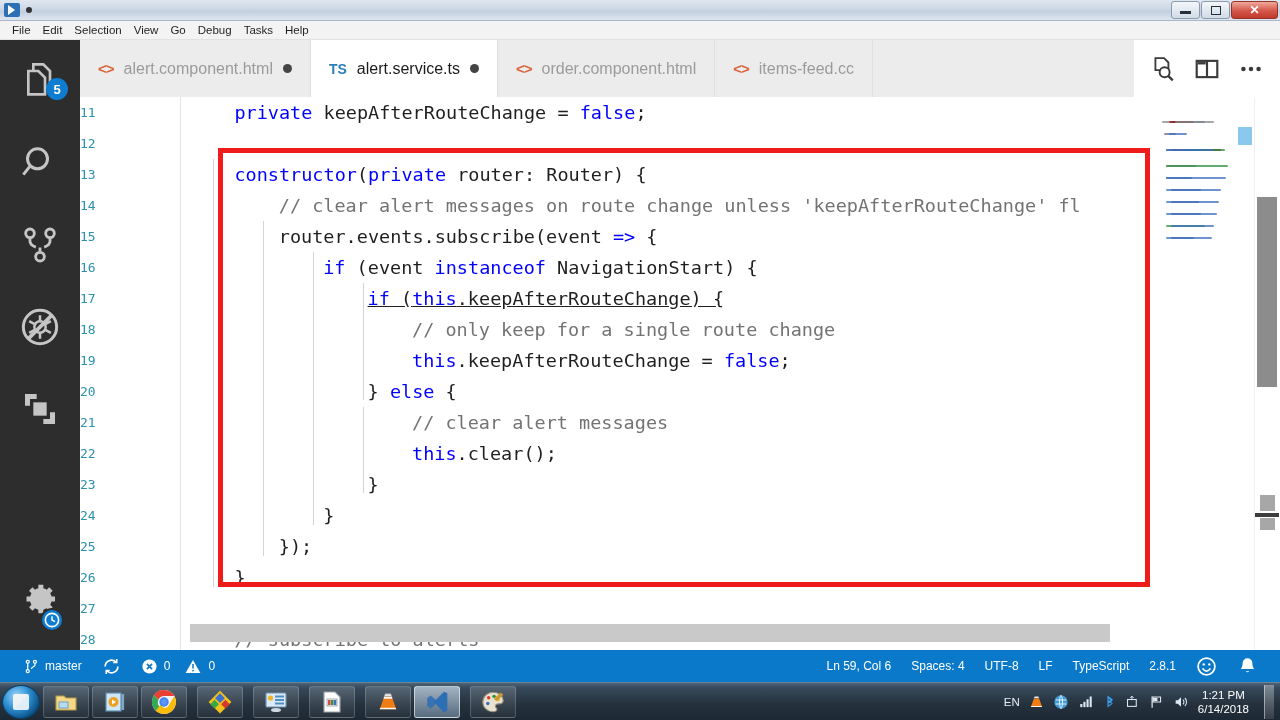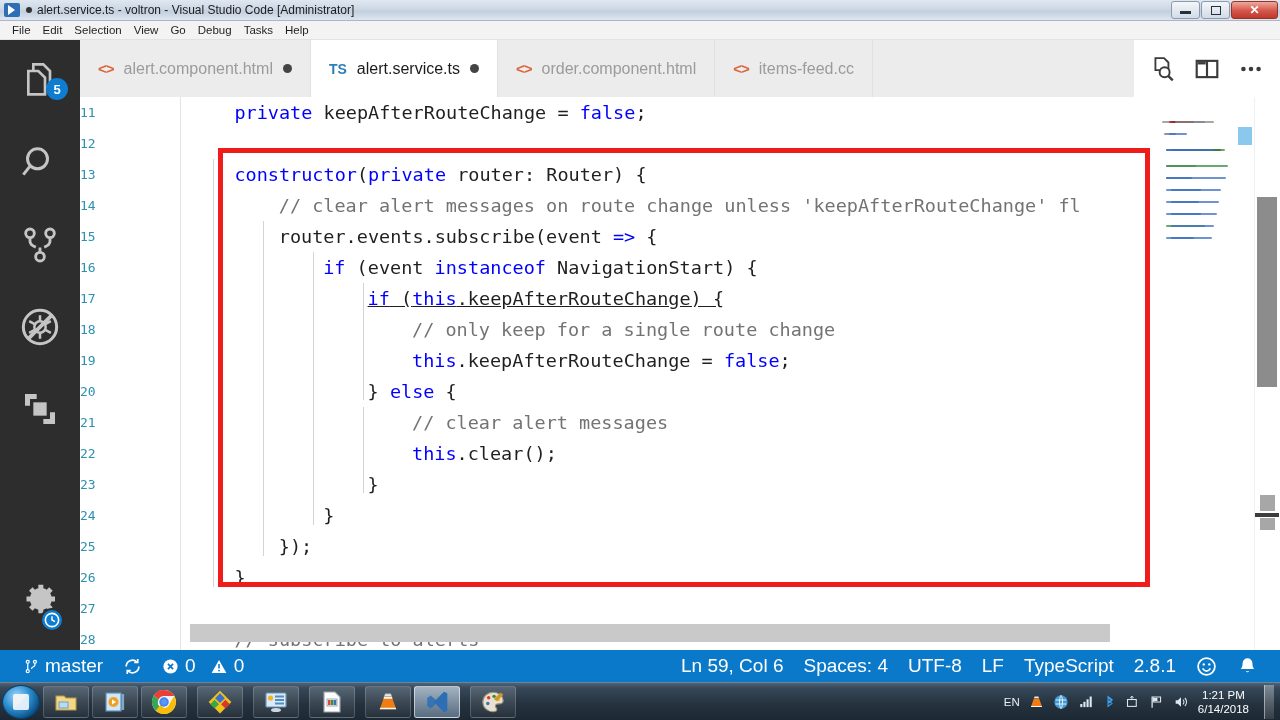--- a/index.html
+++ b/index.html
@@ -168,21 +168,21 @@
   }
   .hscroll {
     position: absolute; left: 110px; bottom: 8px; width: 920px; height: 18px;
     background: #c9c9c9; z-index: 5;
   }
 
   
   .statusbar {
     position: absolute; left: 0; top: 650px; width: 1280px; height: 32px;
     background: #0b79c9; display: flex; align-items: center; color: #fff;
-    font-size: 19px;
+    font-size: 12px;
   }
   .sb-left { display: flex; align-items: center; gap: 0; padding-left: 14px; }
   .sb-right { margin-left: auto; display: flex; align-items: center; padding-right: 12px; }
   .sb-item {
     display: flex; align-items: center; gap: 6px; padding: 0 10px; height: 32px;
     white-space: nowrap;
   }
 
   
   .taskbar {
@@ -228,21 +228,20 @@
   .ico { display: block; }
 </style>
 </head>
 <body>
 
 <div id="app">
 
   <div class="titlebar">
     <div class="win-logo"></div>
     <div class="title-dirty"></div>
-    <div class="title-text">alert.service.ts - voltron - Visual Studio Code [Administrator]</div>
     <div class="win-buttons">
       <div class="win-btn">
           <span class="glyph-min"></span>
         </div>
       <div class="win-btn">
           <span class="glyph-max"></span>
         </div>
       <div class="win-btn close">✕</div>
     </div>
   </div>

